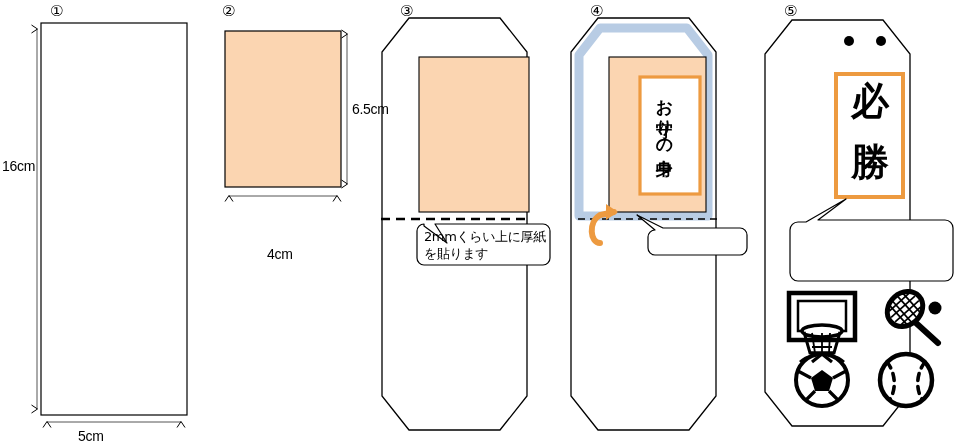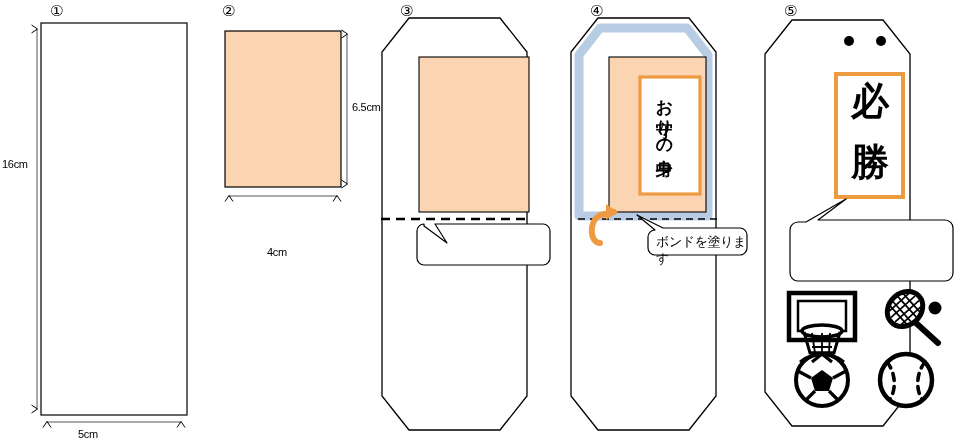--- a/index.html
+++ b/index.html
@@ -29,21 +29,21 @@
   }
   .step-num {
     position: absolute;
     font-size: 15px;
     color: #000;
     line-height: 1;
     font-family: "DejaVu Sans", sans-serif;
   }
   .dim-label {
     position: absolute;
-    font-size: 11px;
+    font-size: 14px;
     color: #000;
     white-space: nowrap;
     letter-spacing: -0.3px;
     font-family: "Liberation Sans", sans-serif;
   }
   .callout-text {
     position: absolute;
     font-size: 13px;
     color: #000;
     line-height: 17px;
@@ -206,22 +206,23 @@
   <div class="step-num" style="left:400px; top:4px;">③</div>
   <div class="step-num" style="left:590px; top:4px;">④</div>
   <div class="step-num" style="left:784px; top:4px;">⑤</div>
 
   <div class="dim-label" style="left:2px; top:158px;">16cm</div>
   <div class="dim-label" style="left:78px; top:428px;">5cm</div>
 
   <div class="dim-label" style="left:352px; top:101px;">6.5cm</div>
   <div class="dim-label" style="left:267px; top:202px;margin-top:44px;">4cm</div>
 
+  <div class="callout-text" style="left:424px; top:228px; width:124px;">2mmくらい上に厚紙
+を貼ります</div>
 
   <div class="vtext" style="left:655px; top:88px; height:98px;">お守りの中身</div>
 
-  <div class="callout-text" style="left:656px; top:233px; width:96px;">ボンドを塗ります</div>
 
   <div class="bigchar" style="left:850px; top:82px; width:40px;">必</div>
   <div class="bigchar" style="left:850px; top:143px; width:40px;">勝</div>
 
 
 </div>
 
 </body></html>

